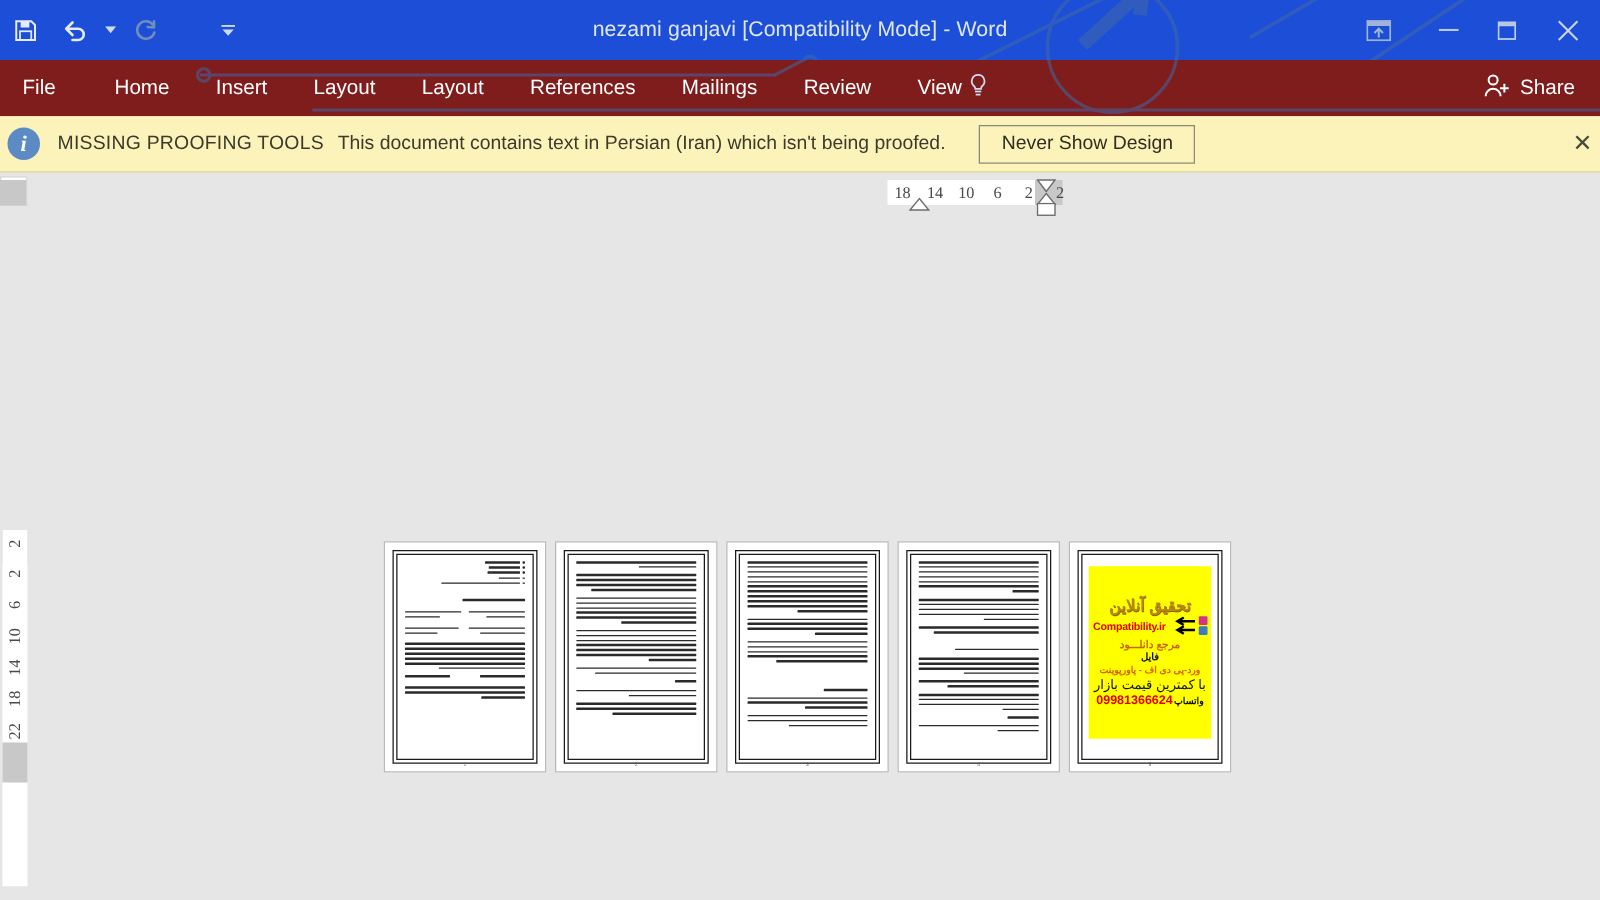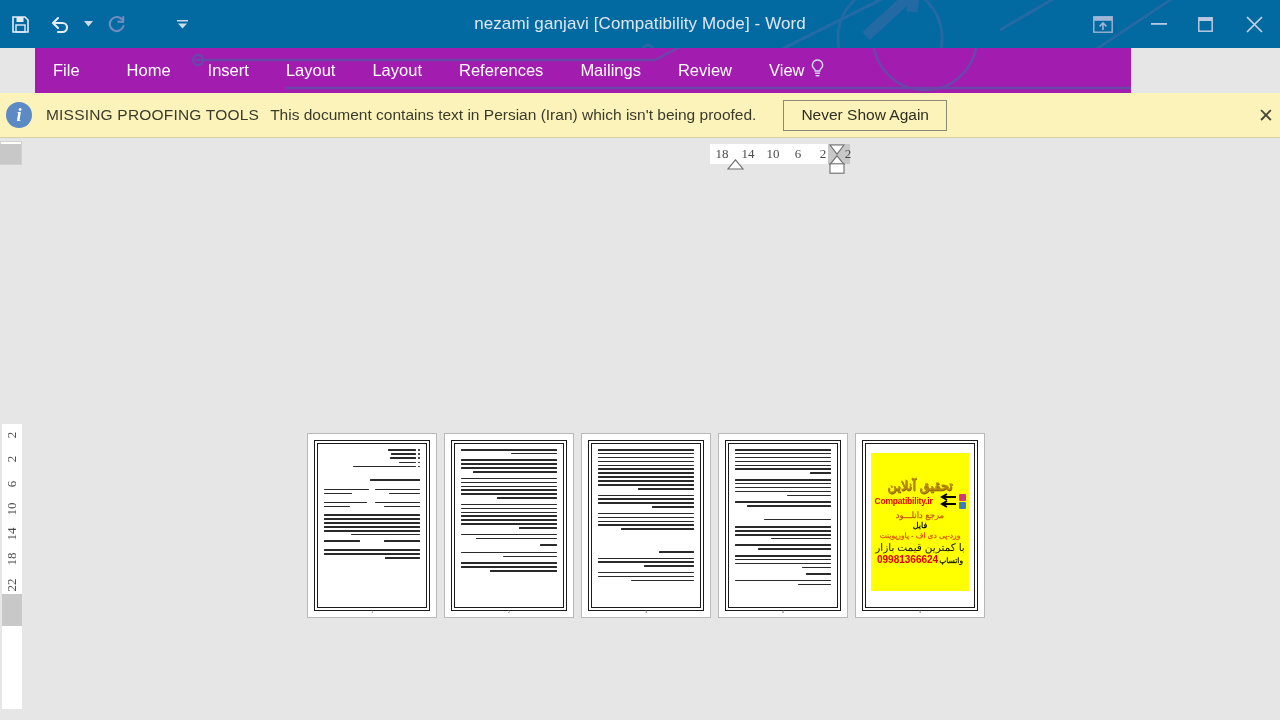--- a/index.html
+++ b/index.html
@@ -5,21 +5,21 @@
   * { box-sizing: border-box; margin: 0; padding: 0; }
   html, body {
     width: 1280px; height: 720px; overflow: hidden;
     font-family: "Liberation Sans", sans-serif;
     background: #e6e6e6;
   }
 
   
   .titlebar {
     position: absolute; left: 0; top: 0; width: 1280px; height: 48px;
-    background: #0369a1; overflow: hidden; padding-left: 33px;
+    background: #1d4ed8; overflow: hidden; padding-left: 33px;
   }
   .tb-deco { position: absolute; inset: 0; pointer-events: none; opacity: .55; }
   .qat { position: absolute; left: 0; top: 0; height: 48px; display: flex; align-items: center; }
   .qat-btn {
     width: 40px; height: 40px; display: flex; align-items: center; justify-content: center;
     color: #dbe4f2;
   }
   .qat-btn.dim { color: #6f8dbd; }
   .qat-caret {
     width: 16px; height: 40px; display: flex; align-items: center; justify-content: center;
@@ -33,22 +33,22 @@
   .winctl { position: absolute; right: 0; top: 0; height: 48px; display: flex; align-items: center; }
   .winctl > div {
     width: 46px; height: 48px; display: flex; align-items: center; justify-content: center;
     color: #b9c9e2;
   }
   .winctl .ribbon-opt { width: 66px; }
   .winctl .closebtn { width: 52px; color: #c6d3e8; font-size: 22px; font-weight: 300; }
 
   
   .menubar {
-    position: absolute; left: 0; top: 48px; width: 1096px; height: 45px;
-    background: #a21caf; overflow: hidden; margin-left: 35px;
+    position: absolute; left: 0; top: 48px; width: 1280px; height: 45px;
+    background: #7f1d1d; overflow: hidden;
   }
   .menu-items { position: absolute; left: 18px; top: 0; height: 45px; display: flex; align-items: center; }
   .menu-item {
     color: #ffffff; font-size: 16.5px; padding: 0 0; margin-right: 37px; white-space: nowrap;
   }
   .menu-item.file { margin-right: 47px; }
   .tellme {
     position: absolute; left: 775px; top: 0; height: 45px;
     display: flex; align-items: center; gap: 10px;
   }
@@ -289,27 +289,37 @@
   <div class="tellme">
     <span class="bulb">
       <svg width="15" height="19" viewBox="0 0 15 19">
           <path d="M7.5 1 a5 5 0 0 1 3.3 8.8 c-.8.7-1 1.3-1 2.2 H5.2 c0-.9-.2-1.5-1-2.2 A5 5 0 0 1 7.5 1 Z" fill="none" stroke="#cfdcef" stroke-width="1.4"></path>
           <rect x="5" y="13.5" width="5" height="1.4" fill="#cfdcef"></rect>
           <rect x="5.6" y="16" width="3.8" height="1.4" fill="#cfdcef"></rect>
         </svg>
     </span>
   </div>
 
+  <div class="share">
+    <span>
+      <svg width="21" height="19" viewBox="0 0 21 19">
+          <circle cx="7.5" cy="5" r="3.6" fill="none" stroke="#ffffff" stroke-width="1.6"></circle>
+          <path d="M1.5 18 a6 6 0 0 1 12 0" fill="none" stroke="#ffffff" stroke-width="1.6"></path>
+          <path d="M16.5 8 L16.5 15 M13 11.5 L20 11.5" stroke="#ffffff" stroke-width="1.6"></path>
+        </svg>
+    </span>
+    <span>Share</span>
+  </div>
 </div>
 
 <div class="notifbar">
   <div class="notif-icon">i</div>
   <div class="notif-strong">MISSING PROOFING TOOLS</div>
   <div class="notif-text">This document contains text in Persian (Iran) which isn't being proofed.</div>
-  <div class="notif-btn">Never Show Again</div>
+  <div class="notif-btn">Never Show Design</div>
   <div class="notif-close">✕</div>
 </div>
 
 <div class="workspace">
 
   <div class="ruler-corner">
     <svg width="13" height="15" viewBox="0 0 13 15">
         <path d="M1 1 L1 13 L4.5 9.8 L6.6 14 L8.6 13 L6.5 9 L10.5 9 Z" fill="#ffffff" stroke="#111" stroke-width="1"></path>
       </svg>
   </div>

